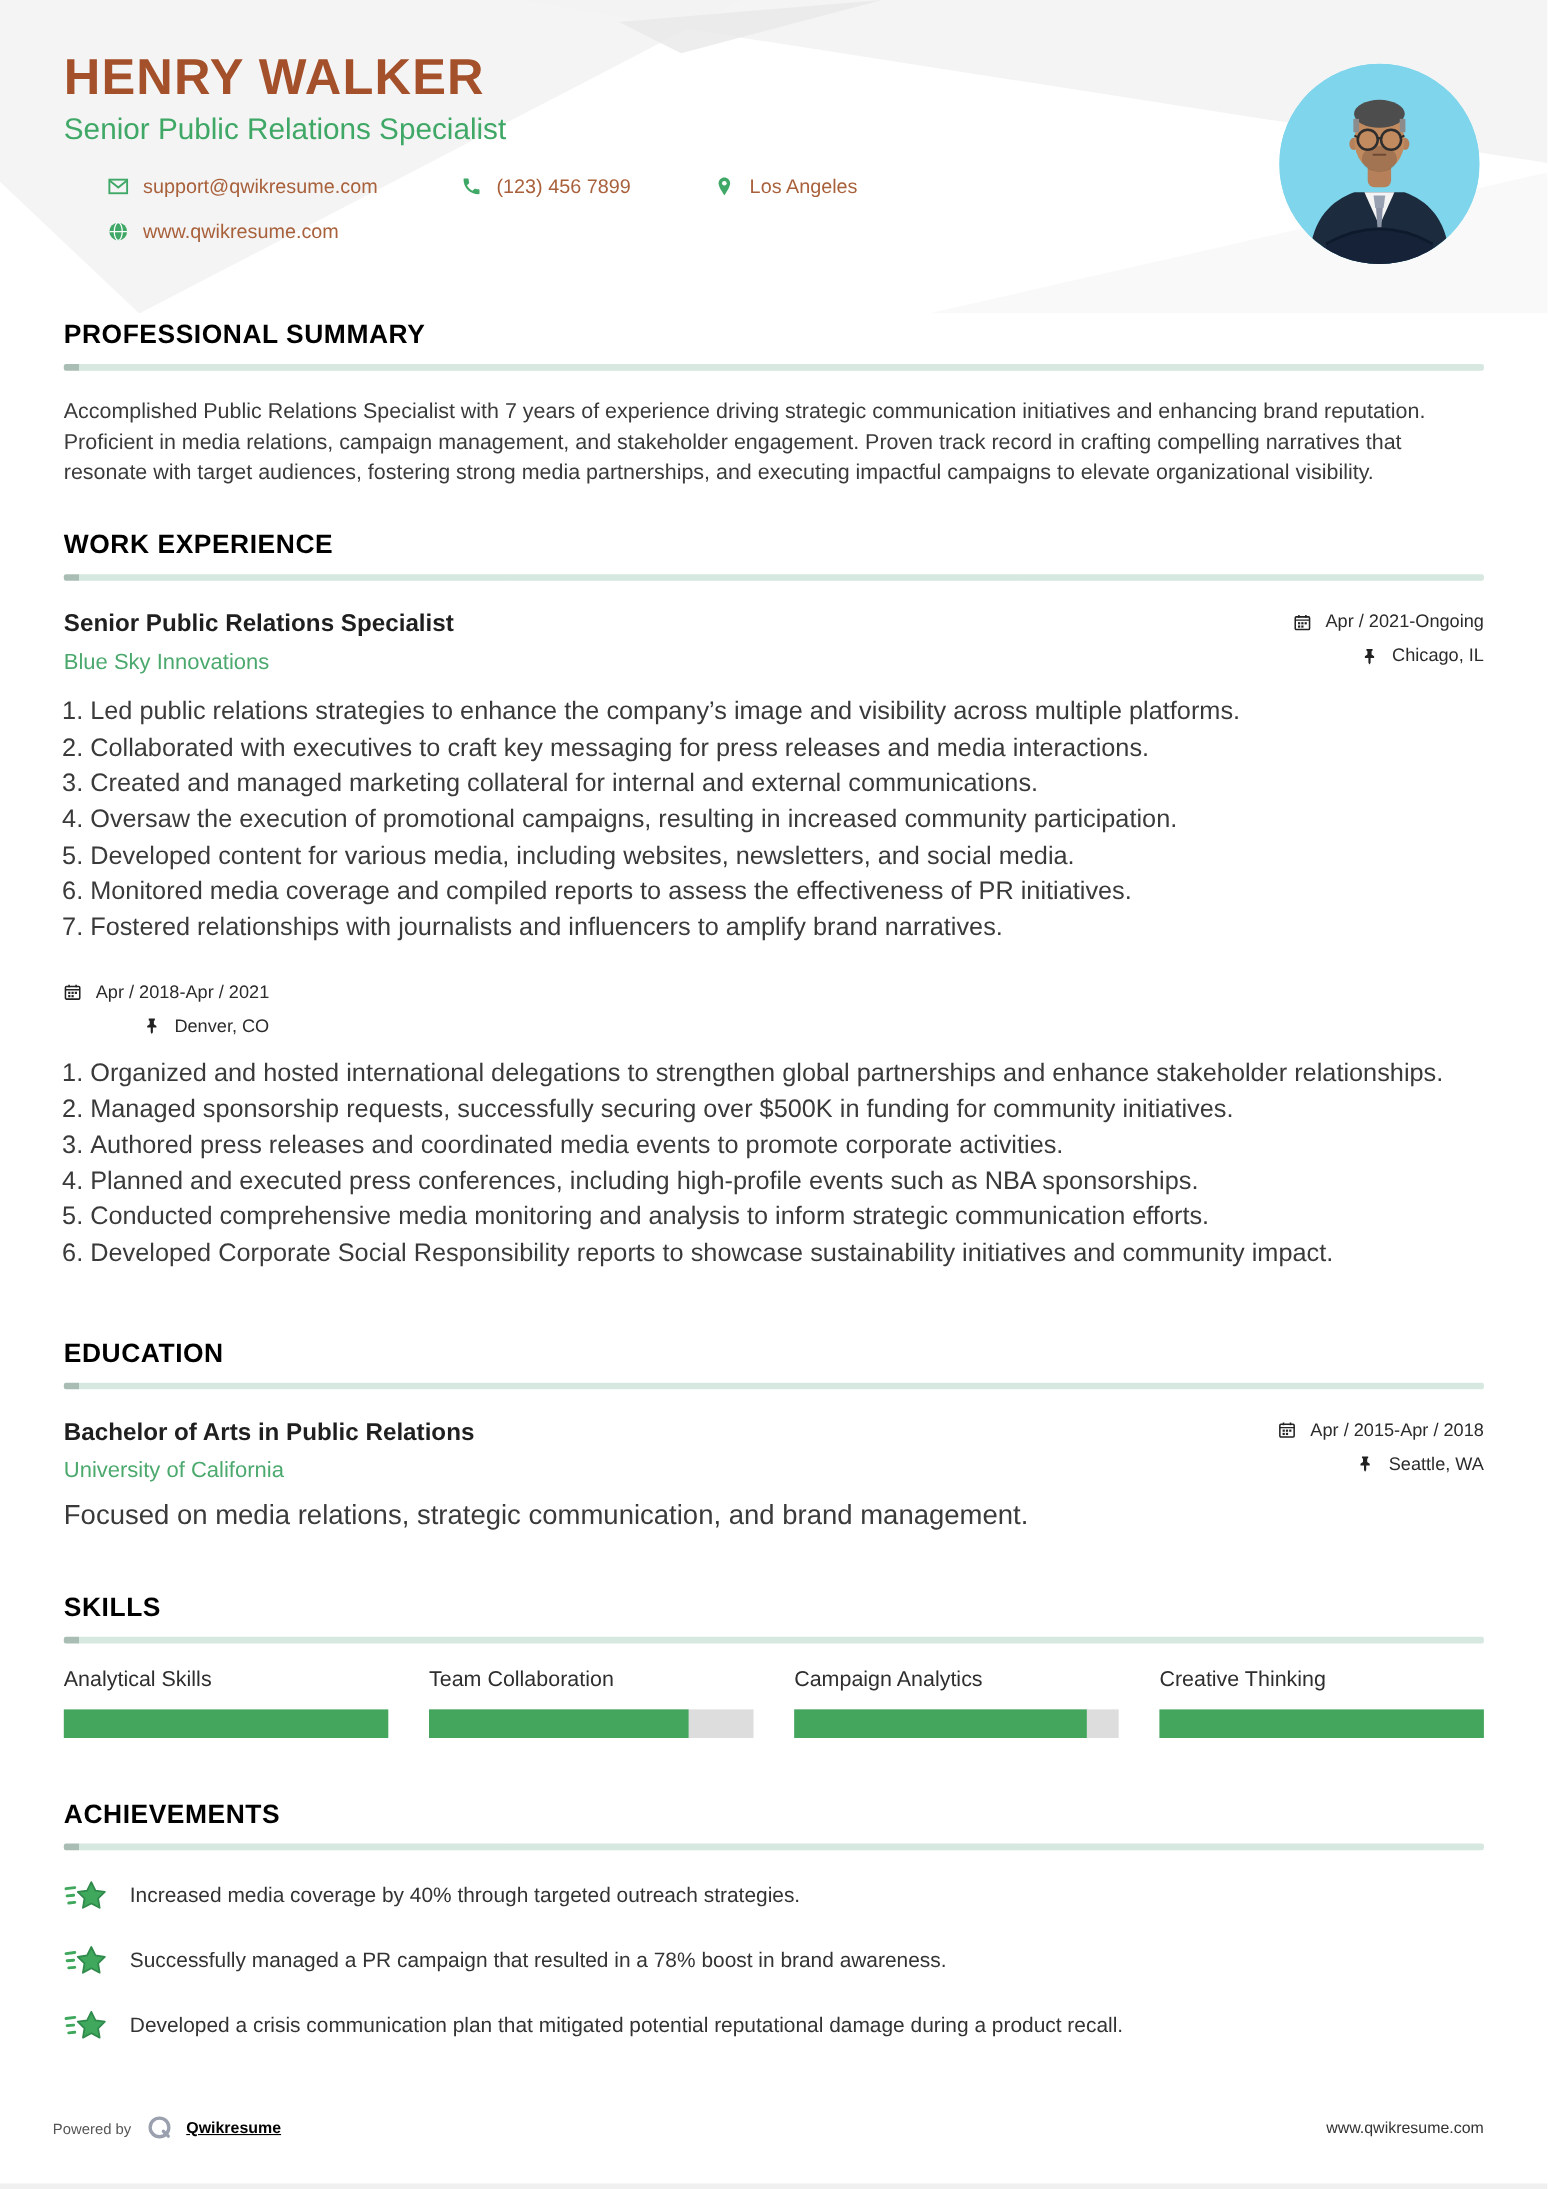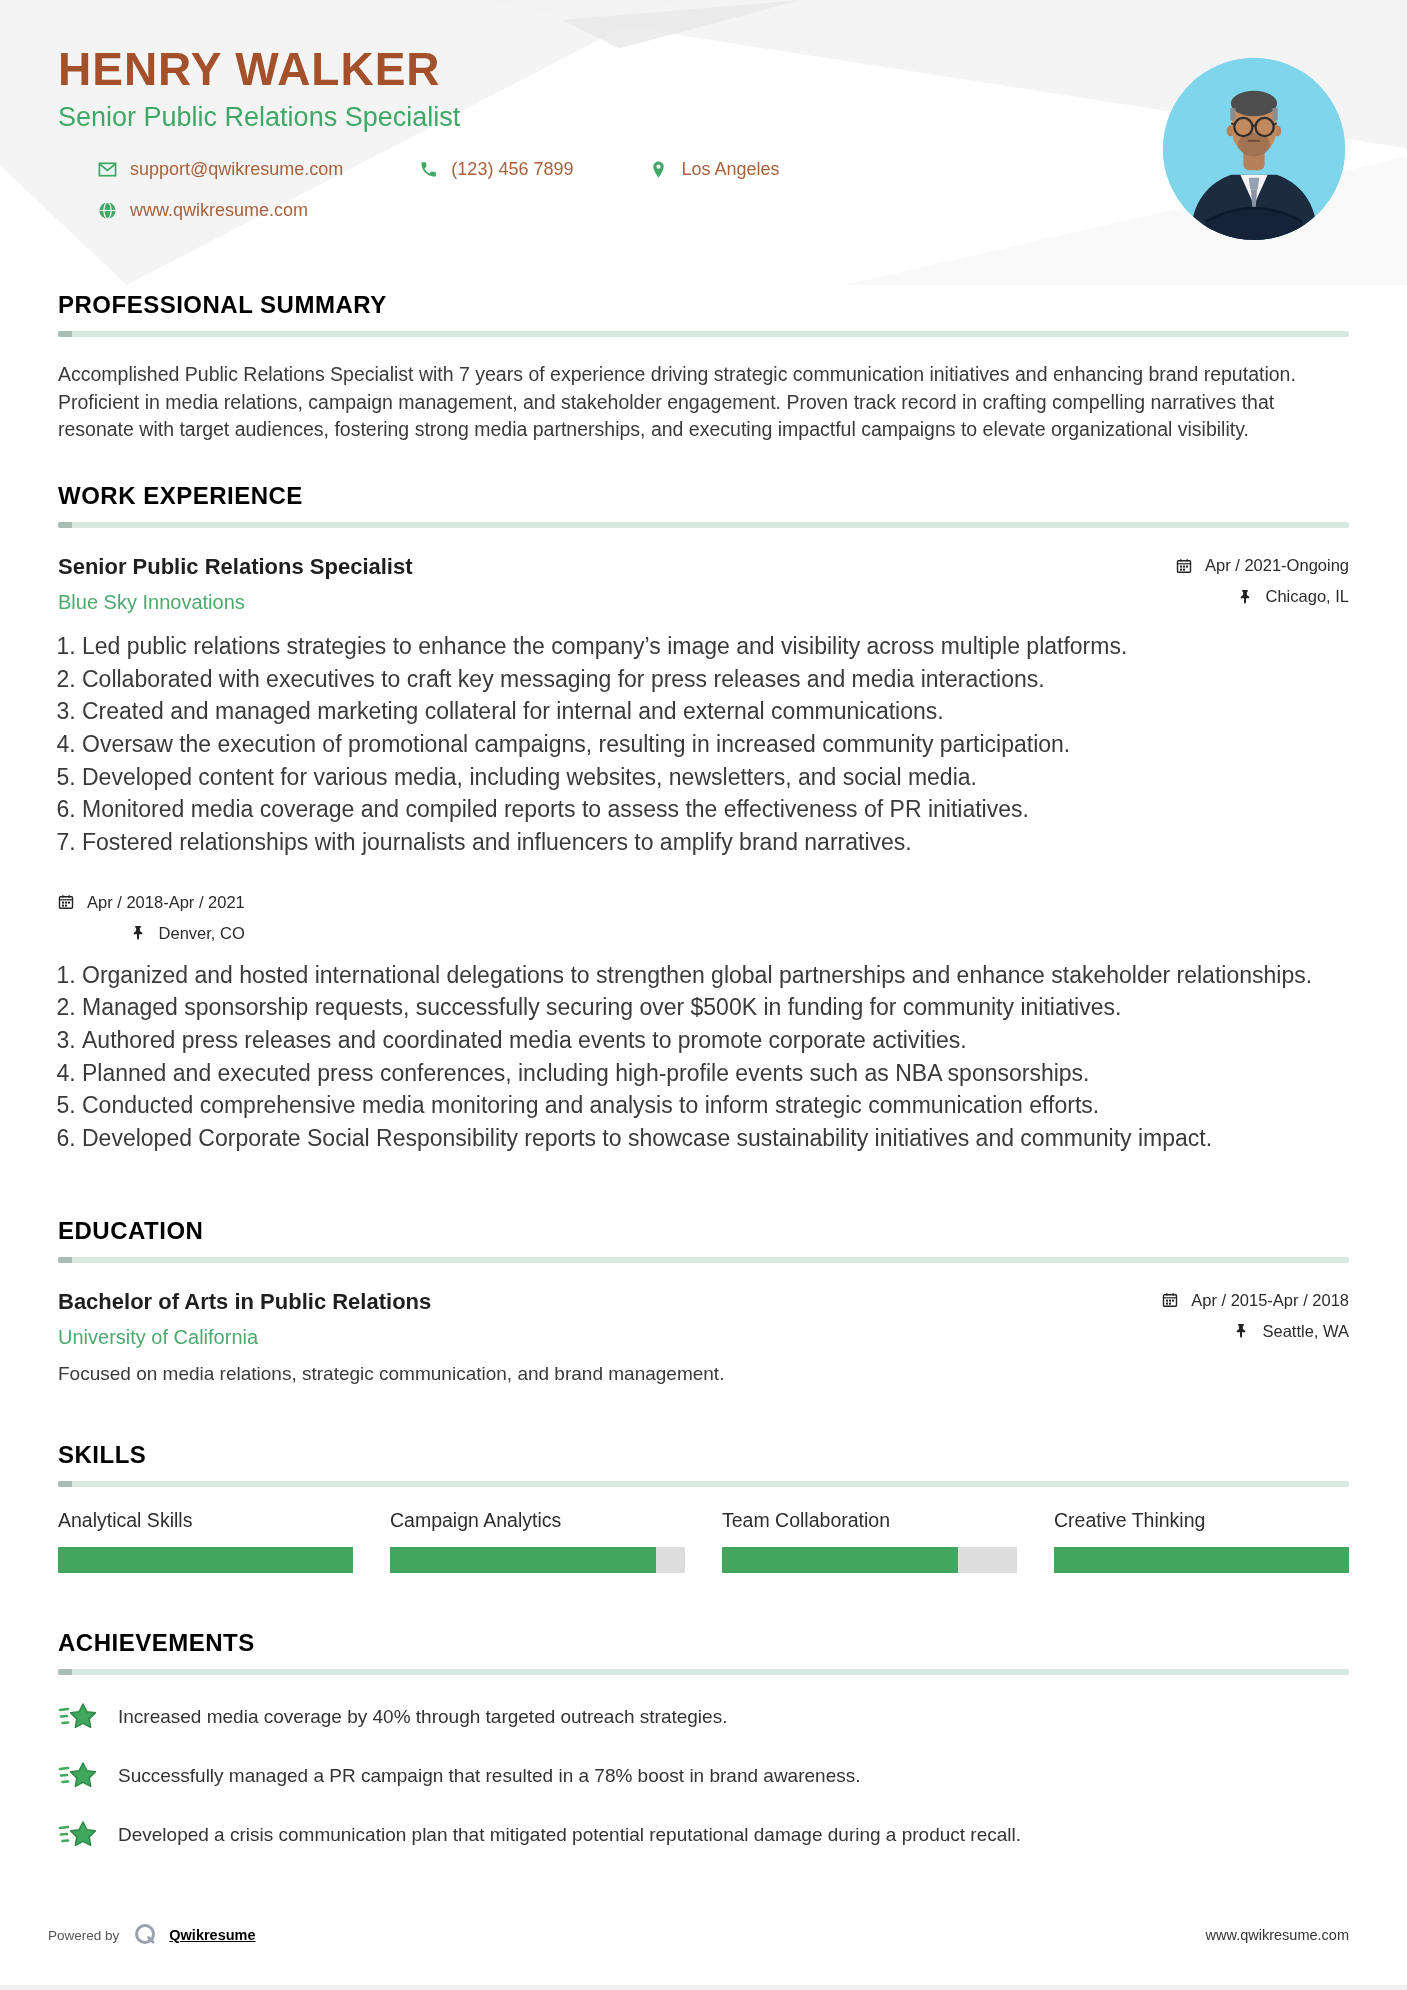--- a/index.html
+++ b/index.html
@@ -56,21 +56,21 @@
   .job-head { display:flex; justify-content:space-between; align-items:flex-start; }
   .job-title { font-size:22px; font-weight:600; color:#1f1f1f; }
   .job-company { margin-top:11px; font-size:20px; font-weight:500; color:#4ca96e; }
   .job-meta { display:flex; flex-direction:column; align-items:flex-end; gap:12px; padding-top:2px; }
   .meta-line { display:flex; align-items:center; gap:13px; font-size:16.5px; color:#2b2b2b; }
   .micon { width:16px; height:16px; display:inline-flex; }
   .micon svg { width:100%; height:100%; }
   .job-bullets { margin-top:16px; padding-left:24px; }
   .job-bullets li { font-size:23px; line-height:1.42; color:#3a3a3a; }
 
-  .edu-desc { margin-top:14px; font-size:19px; color:#3a3a3a; }
+  .edu-desc { margin-top:14px; font-size:25px; color:#3a3a3a; }
 
   .skills-grid { margin-top:22px; display:grid; grid-template-columns:repeat(4,1fr); gap:37px; }
   .skill-label { font-size:19.5px; color:#2e2e2e; }
   .skill-track { margin-top:15px; height:26px; background:#dddddd; }
   .skill-fill  { height:100%; background:#43a65c; }
 
   .ach-list { margin-top:26px; }
   .ach-item { display:flex; align-items:center; gap:20px; margin-top:26px; }
   .ach-item:first-child { margin-top:0; }
   .aicon { width:40px; height:33px; flex:0 0 auto; display:inline-flex; }
@@ -313,29 +313,29 @@
       <h3 class="sec-heading">SKILLS</h3>
       <div class="divider"></div>
       <div class="skills-grid">
         <div class="skill">
           <div class="skill-label">Analytical Skills</div>
           <div class="skill-track">
             <div class="skill-fill" style="width: 100%;"></div>
           </div>
         </div>
         <div class="skill">
+          <div class="skill-label">Team Collaboration</div>
+          <div class="skill-track">
+            <div class="skill-fill" style="width: 80%;"></div>
+          </div>
+        </div>
+        <div class="skill">
           <div class="skill-label">Campaign Analytics</div>
           <div class="skill-track">
             <div class="skill-fill" style="width: 90%;"></div>
-          </div>
-        </div>
-        <div class="skill">
-          <div class="skill-label">Team Collaboration</div>
-          <div class="skill-track">
-            <div class="skill-fill" style="width: 80%;"></div>
           </div>
         </div>
         <div class="skill">
           <div class="skill-label">Creative Thinking</div>
           <div class="skill-track">
             <div class="skill-fill" style="width: 100%;"></div>
           </div>
         </div>
       </div>
     </section>

